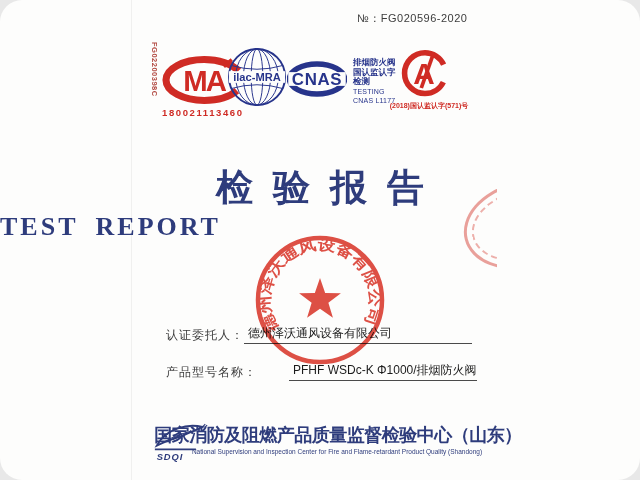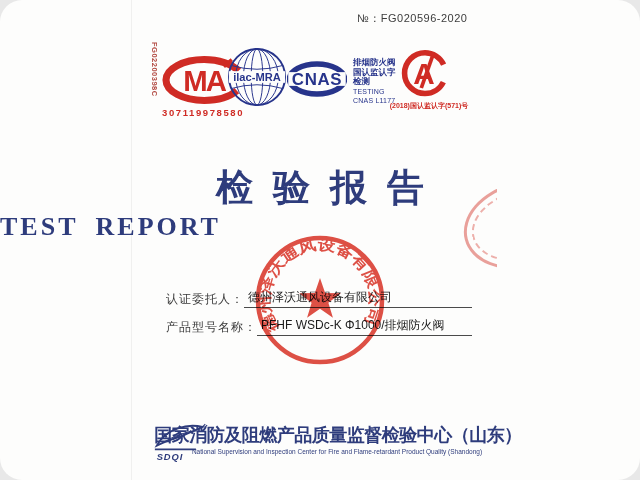--- a/index.html
+++ b/index.html
@@ -31,25 +31,25 @@
   
   .title-zh{
     left:0;top:163px;width:640px;text-align:center;font-size:37px;font-weight:bold;
     color:#2e3c7c;letter-spacing:20px;text-indent:20px;
   }
   .title-en{
     left:0;top:212px;width:640px;text-align:left;font-family:"Liberation Serif",serif;
     font-size:26px;font-weight:bold;color:#2e3c7c;letter-spacing:3px;word-spacing:8px;
   }
   
-  .field-row{left:166px;width:306px;height:19px;display:flex;align-items:flex-end;font-size:12px;}
+  .field-row{left:166px;width:306px;height:19px;display:flex;align-items:flex-end;font-size:12px;margin-top:36px;}
   .field-row .lbl{color:#3a3a3a;white-space:nowrap;letter-spacing:1px;}
   .field-row .val{flex:1;border-bottom:1px solid #4a4a4a;padding:0 0 1px 4px;color:#1b1b1b;white-space:nowrap;}
   .row-0{top:289px;}
-  .row-1{top:317px;}
+  .row-1{top:326px;gap:32px;}
   .row-2{top:356px;}
   
   .seal{left:249px;top:229px;mix-blend-mode:multiply;opacity:.92;}
   .edge-seal-wrap{left:457px;top:178px;width:40px;height:95px;overflow:hidden;mix-blend-mode:multiply;}
   .edge-seal-outer{position:absolute;left:6px;top:4px;width:120px;height:86px;border-radius:50%;
     border:3px solid rgba(219,84,74,.55);box-sizing:border-box;transform:rotate(-14deg);}
   .edge-seal-inner{position:absolute;left:14px;top:12px;width:104px;height:70px;border-radius:50%;
     border:2px dashed rgba(219,84,74,.45);box-sizing:border-box;transform:rotate(-14deg);}
   
   .footer-logo{left:153px;top:420px;}
@@ -67,21 +67,21 @@
 
   <div class="abs report-no"><span>№：</span><span>FG020596-2020</span></div>
 
   <div class="abs side-code">FG02200398C</div>
 
   <svg class="abs cma-svg" width="92" height="48" viewBox="0 0 100 54">
     <ellipse cx="48" cy="27" rx="43" ry="23" fill="none" stroke="#cf2b24" stroke-width="8" stroke-dasharray="186 28" stroke-dashoffset="-14"></ellipse>
     <text x="48" y="39" text-anchor="middle" font-size="33" font-weight="bold" fill="#cf2b24" font-family="Liberation Sans, sans-serif" letter-spacing="-2">MA</text>
     <line x1="70" y1="12" x2="79" y2="4" stroke="#cf2b24" stroke-width="4"></line>
   </svg>
-  <div class="abs cma-number">307119978580</div>
+  <div class="abs cma-number">180021113460</div>
 
   <svg class="abs ilac-svg" width="62" height="62" viewBox="0 0 64 64">
     <circle cx="32" cy="32" r="29" fill="none" stroke="#27348b" stroke-width="2"></circle>
     <ellipse cx="32" cy="32" rx="22" ry="29" fill="none" stroke="#27348b" stroke-width="1"></ellipse>
     <ellipse cx="32" cy="32" rx="14" ry="29" fill="none" stroke="#27348b" stroke-width="1"></ellipse>
     <ellipse cx="32" cy="32" rx="6" ry="29" fill="none" stroke="#27348b" stroke-width="1"></ellipse>
     <path d="M5,20 Q32,28 59,20" fill="none" stroke="#27348b" stroke-width="1"></path>
     <path d="M5,44 Q32,36 59,44" fill="none" stroke="#27348b" stroke-width="1"></path>
     <rect x="3" y="26" width="58" height="12" fill="#fdfdfc"></rect>
     <text x="32" y="36" text-anchor="middle" font-size="11.5" font-weight="bold" fill="#27348b" font-family="Liberation Sans, sans-serif">ilac-MRA</text>

